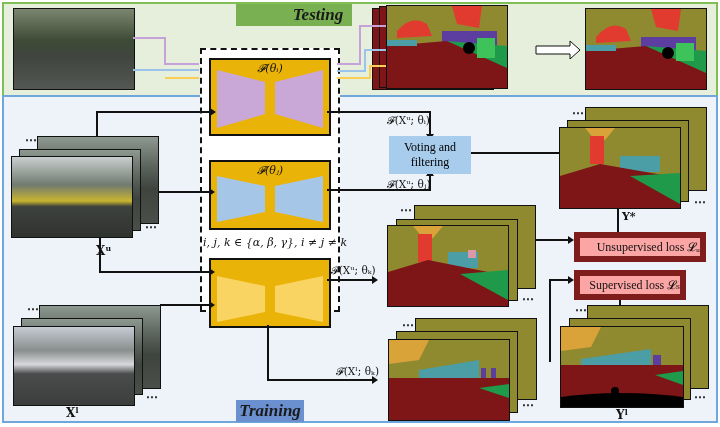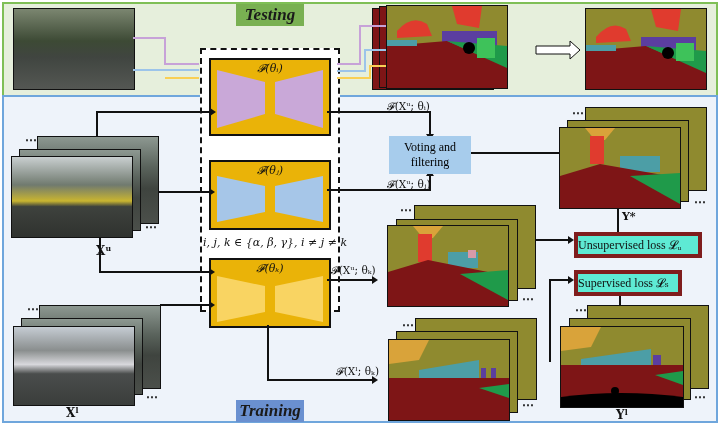--- a/index.html
+++ b/index.html
@@ -2,31 +2,31 @@
 <html><head>
 <meta charset="utf-8">
 <style>
   html,body{margin:0;padding:0;background:#ffffff;}
   body{width:720px;height:427px;position:relative;overflow:hidden;font-family:"Liberation Serif","DejaVu Serif",serif;}
   .abs{position:absolute;}
   .panel-test{left:2px;top:2px;width:712px;height:91px;background:#e6efdc;border:2px solid #7fbf56;}
   .panel-train{left:2px;top:97px;width:712px;height:324px;background:#eef3fa;border:2px solid #6fa6dc;border-top:none;}
   .panel-train-top{left:2px;top:95px;width:716px;height:2px;background:#6fa6dc;}
   .label-tab{font-style:italic;font-weight:bold;font-size:17px;text-align:center;color:#1a1a1a;}
-  .tab-test{left:236px;top:4px;width:68px;height:22px;line-height:22px;background:#79b052;}
+  .tab-test{left:236px;top:4px;width:68px;height:22px;line-height:22px;background:#79b052;padding-left:48px;}
   .tab-train{left:236px;top:400px;width:68px;height:22px;line-height:22px;background:#6a90d0;}
   .photo{background:linear-gradient(180deg,#8d9891 0%,#5a635c 35%,#3f443f 60%,#4b4f4a 100%);border:1px solid #111;}
   .photo-test{left:13px;top:8px;width:120px;height:80px;background:linear-gradient(180deg,#7b8670 0%,#3d4a35 40%,#404540 60%,#545753 100%);}
   .seg{border:1px solid #111;overflow:hidden;background:#7e1516;}
   .dots{font-size:12px;color:#111;font-weight:bold;}
   .math{font-family:"DejaVu Serif",serif;font-size:10.5px;color:#111;white-space:nowrap;}
   .model-outer{left:200px;top:48px;width:136px;height:260px;border:2px dashed #111;background:#fff;}
   .model{background:#eab308;border:2px solid #111;}
   .model-label{font-family:"DejaVu Serif",serif;font-size:11px;font-style:italic;text-align:center;width:100%;top:2px;}
-  .box{background:#5eead4;border:4px solid #7f1d1d;font-size:12px;text-align:left;color:#111;}
+  .box{background:#fca5a5;border:6px solid #7f1d1d;font-size:12px;text-align:right;color:#111;}
   .vote-box{left:389px;top:136px;width:82px;height:38px;background:#a7ccec;font-size:12px;text-align:center;line-height:15px;padding-top:4px;box-sizing:border-box;}
   .caption{font-family:"DejaVu Serif",serif;font-size:12px;font-weight:bold;color:#111;}
   svg.overlay{position:absolute;left:0;top:0;}
 </style>
 </head>
 <body>
 
 <div class="abs panel-test"></div>
 <div class="abs panel-train"></div>
 <div class="abs panel-train-top"></div>
@@ -49,21 +49,20 @@
   <div class="abs model-label math">𝓕(θⱼ)</div>
   <svg class="overlay" width="118" height="66">
     <polygon points="6,14 54,24 54,50 6,60" fill="#a6c6e8"></polygon>
     <polygon points="64,24 112,14 112,60 64,50" fill="#a6c6e8"></polygon>
   </svg>
 </div>
 
 <div class="abs math" style="left:203px;top:236px;font-size:11px;font-style:italic;">i, j, k ∈ {α, β, γ}, i ≠ j ≠ k</div>
 
 <div class="abs model" style="left:209px;top:258px;width:118px;height:66px;">
-  <div class="abs model-label math">𝓕(θₖ)</div>
   <svg class="overlay" width="118" height="66">
     <polygon points="6,16 54,26 54,52 6,62" fill="#f9d462"></polygon>
     <polygon points="64,26 112,16 112,62 64,52" fill="#f9d462"></polygon>
   </svg>
 </div>
 
 <div class="abs seg" style="left:372px;top:8px;width:120px;height:80px;"></div>
 <div class="abs seg" style="left:379px;top:6px;width:120px;height:80px;"></div>
 <div class="abs seg" style="left:386px;top:5px;width:120px;height:82px;">
   <svg width="120" height="82">
@@ -145,21 +144,21 @@
 <div class="abs dots" style="left:145px;top:220px;">⋯</div>
 <div class="abs caption" style="left:64px;top:244px;margin-left:32px;">Xᵘ</div>
 
 <div class="abs dots" style="left:27px;top:302px;">⋯</div>
 <div class="abs photo" style="left:39px;top:305px;width:120px;height:82px;"></div>
 <div class="abs photo" style="left:21px;top:318px;width:120px;height:75px;"></div>
 <div class="abs photo" style="left:13px;top:326px;width:120px;height:78px;background:linear-gradient(180deg,#c5ccd3 0%,#8a8e8e 30%,#d8d8dc 48%,#4a4d4c 60%,#3a3d3b 100%);"></div>
 <div class="abs dots" style="left:146px;top:390px;">⋯</div>
 <div class="abs caption" style="left:66px;top:406px;">Xˡ</div>
 
-<div class="abs math" style="left:387px;top:100px;">𝓕(Xᵘ; θᵢ)</div>
+<div class="abs math" style="left:387px;top:114px;">𝓕(Xᵘ; θᵢ)</div>
 <div class="abs math" style="left:387px;top:178px;">𝓕(Xᵘ; θⱼ)</div>
 <div class="abs math" style="left:331px;top:264px;">𝓕(Xᵘ; θₖ)</div>
 <div class="abs math" style="left:336px;top:365px;">𝓕(Xˡ; θₖ)</div>
 
 <div class="abs vote-box">Voting and filtering</div>
 
 <div class="abs dots" style="left:572px;top:106px;">⋯</div>
 <div class="abs seg" style="left:585px;top:107px;width:120px;height:82px;background:#8f8a2f;"></div>
 <div class="abs seg" style="left:567px;top:120px;width:120px;height:80px;background:#8f8a2f;"></div>
 <div class="abs seg" style="left:559px;top:127px;width:120px;height:80px;">

